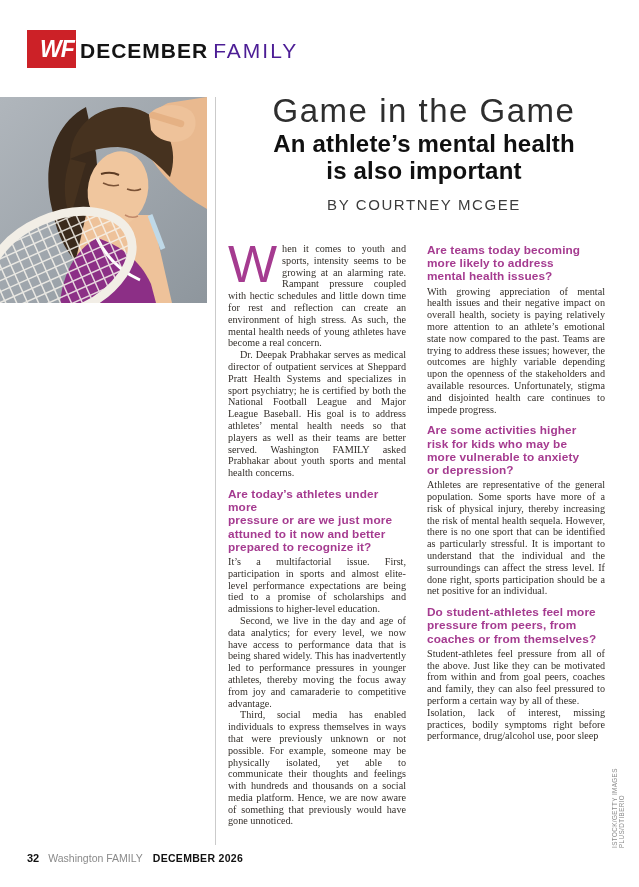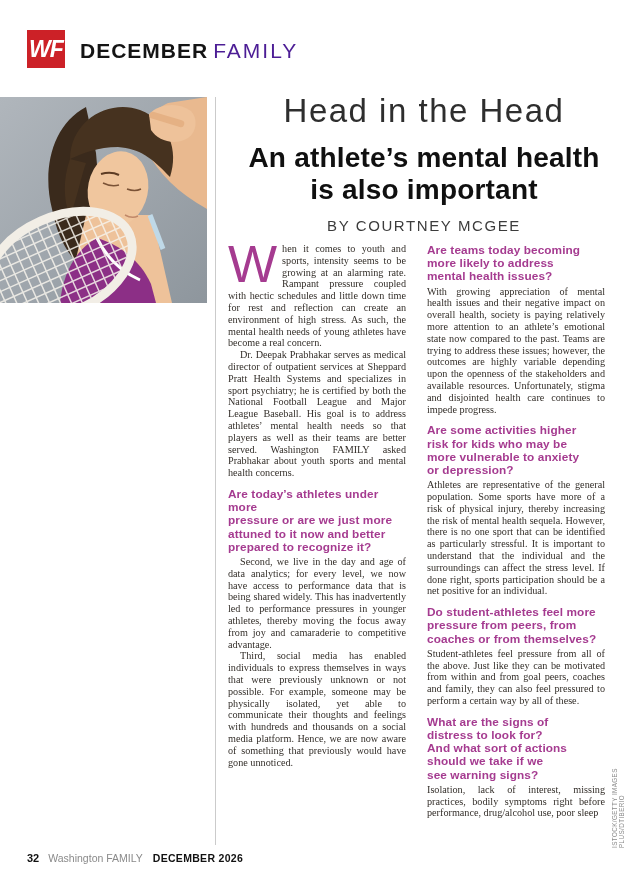--- a/index.html
+++ b/index.html
@@ -3,37 +3,37 @@
 <meta charset="utf-8">
 <style>
   html,body{margin:0;padding:0;}
   body{width:639px;height:887px;background:#ffffff;position:relative;overflow:hidden;
        font-family:"Liberation Serif",serif;}
   .page{position:absolute;inset:0;background:#ffffff;}
 
   
   .logo{position:absolute;left:27px;top:30px;width:38px;height:38px;background:#cc2127;
         color:#fff;font-family:"Liberation Sans",sans-serif;font-weight:900;font-style:italic;
-        font-size:23px;display:flex;align-items:center;justify-content:center;letter-spacing:-1px;}
+        font-size:23px;display:flex;align-items:center;justify-content:center;letter-spacing:-1px;padding-left:11px;}
   .section-title{position:absolute;left:80px;top:39px;font-family:"Liberation Sans",sans-serif;
         font-size:21px;color:#141414;white-space:nowrap;}
   .sec-bold{font-weight:800;letter-spacing:1px;}
   .sec-light{font-weight:400;color:#4c1d95;letter-spacing:2px;margin-left:5px;}
 
   
   .photo{position:absolute;left:0;top:97px;width:207px;height:206px;overflow:hidden;}
 
   
   .divider{position:absolute;left:215px;top:97px;width:1px;height:748px;background:#cbcbcb;}
 
   
   .article-head{position:absolute;left:222px;top:92px;width:404px;text-align:center;
         font-family:"Liberation Sans",sans-serif;}
   .title{margin:0;font-size:33px;font-weight:400;color:#2e2e2e;letter-spacing:1.5px;}
-  .subtitle{margin:12px 0 0 0;font-size:28px;font-weight:700;color:#101010;line-height:1.13;
+  .subtitle{margin:0 0 0 0;font-size:24px;font-weight:700;color:#101010;line-height:1.13;
         white-space:pre-line;letter-spacing:0.2px;}
   .byline{margin-top:12px;font-size:15px;letter-spacing:1.6px;color:#3c3c3c;}
 
   
   .columns{position:absolute;left:228px;top:243px;width:377px;height:604px;display:flex;gap:21px;
         overflow:hidden;}
   .col{width:178px;}
   p.body{margin:0;font-size:10.2px;line-height:11.8px;text-align:justify;color:#332e29;
         text-justify:inter-word;}
   p.indent{text-indent:12px;}
@@ -115,56 +115,52 @@
           </g>
           <ellipse cx="60" cy="168" rx="76" ry="48" fill="none" stroke="#f2eee6" stroke-width="9"></ellipse>
         </g>
       </g>
     </svg>
   </div>
 
   <div class="divider"></div>
 
   <div class="article-head">
-    <h1 class="title">Head in the Head</h1>
+    <h1 class="title">Game in the Game</h1>
     <h2 class="subtitle">An athlete’s mental health
 is also important</h2>
     <div class="byline">BY COURTNEY MCGEE</div>
   </div>
 
   <div class="columns">
     <div class="col">
       <p class="body"><span class="dropcap">W</span><span>hen it comes to youth and sports, intensity seems to be growing at an alarming rate. Rampant pressure coupled with hectic schedules and little down time for rest and reflection can create an environment of high stress. As such, the mental health needs of young athletes have become a real concern.</span></p>
       <p class="body indent">Dr. Deepak Prabhakar serves as medical director of outpatient services at Sheppard Pratt Health Systems and specializes in sport psychiatry; he is certified by both the National Football League and Major League Baseball. His goal is to address athletes’ mental health needs so that players as well as their teams are better served. Washington FAMILY asked Prabhakar about youth sports and mental health concerns.</p>
       <h3 class="q">Are today’s athletes under more
 pressure or are we just more
 attuned to it now and better
 prepared to recognize it?</h3>
+      <p class="body">It’s a multifactorial issue. First, participation in sports and almost elite-level performance expectations are being tied to a promise of scholarships and admissions to higher-level education.</p>
       <p class="body indent">Second, we live in the day and age of data analytics; for every level, we now have access to performance data that is being shared widely. This has inadvertently led to performance pressures in younger athletes, thereby moving the focus away from joy and camaraderie to competitive advantage.</p>
       <p class="body indent">Third, social media has enabled individuals to express themselves in ways that were previously unknown or not possible. For example, someone may be physically isolated, yet able to communicate their thoughts and feelings with hundreds and thousands on a social media platform. Hence, we are now aware of something that previously would have gone unnoticed.</p>
     </div>
     <div class="col">
       <h3 class="q first">Are teams today becoming
 more likely to address
 mental health issues?</h3>
       <p class="body">With growing appreciation of mental health issues and their negative impact on overall health, society is paying relatively more attention to an athlete’s emotional state now compared to the past. Teams are trying to address these issues; however, the outcomes are highly variable depending upon the openness of the stakeholders and available resources. Unfortunately, stigma and disjointed health care continues to impede progress.</p>
       <h3 class="q">Are some activities higher
 risk for kids who may be
 more vulnerable to anxiety
 or depression?</h3>
       <p class="body">Athletes are representative of the general population. Some sports have more of a risk of physical injury, thereby increasing the risk of mental health sequela. However, there is no one sport that can be identified as particularly stressful. It is important to understand that the individual and the surroundings can affect the stress level. If done right, sports participation should be a net positive for an individual.</p>
       <h3 class="q">Do student-athletes feel more
 pressure from peers, from
 coaches or from themselves?</h3>
       <p class="body">Student-athletes feel pressure from all of the above. Just like they can be motivated from within and from goal peers, coaches and family, they can also feel pressured to perform a certain way by all of these.</p>
-      <h3 class="q">What are the signs of
-distress to look for?
-And what sort of actions
-should we take if we
-see warning signs?</h3>
       <p class="body">Isolation, lack of interest, missing practices, bodily symptoms right before performance, drug/alcohol use, poor sleep</p>
     </div>
   </div>
 
   <div class="footer">
     <span class="pageno">32</span><span class="mag">Washington FAMILY</span><span class="issue">DECEMBER 2026</span>
   </div>
 
   <div class="credit">ISTOCK/GETTY IMAGES PLUS/DTIBERIO</div>
 

